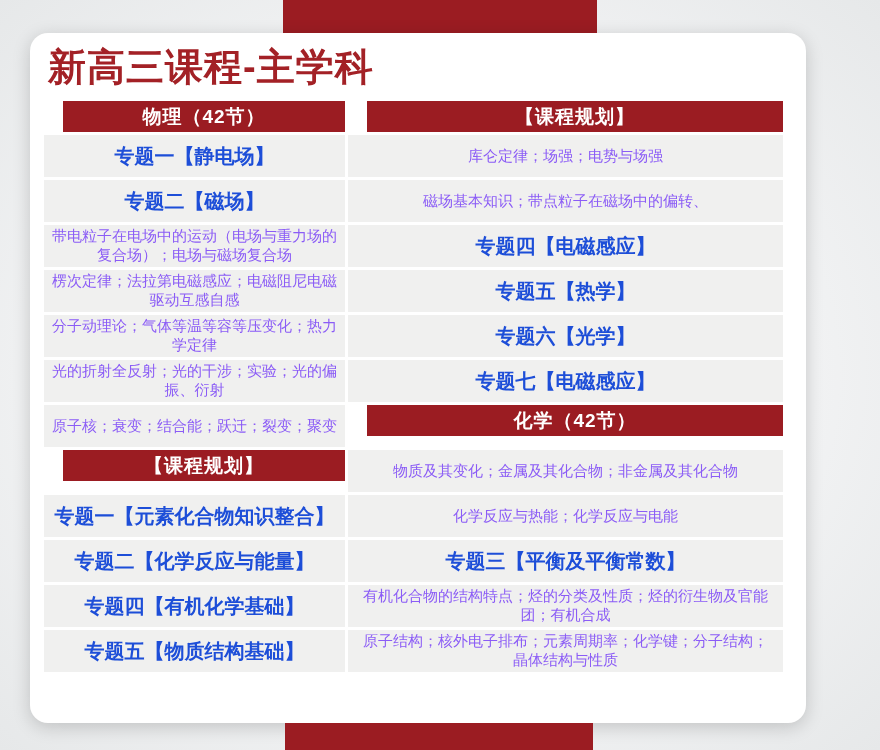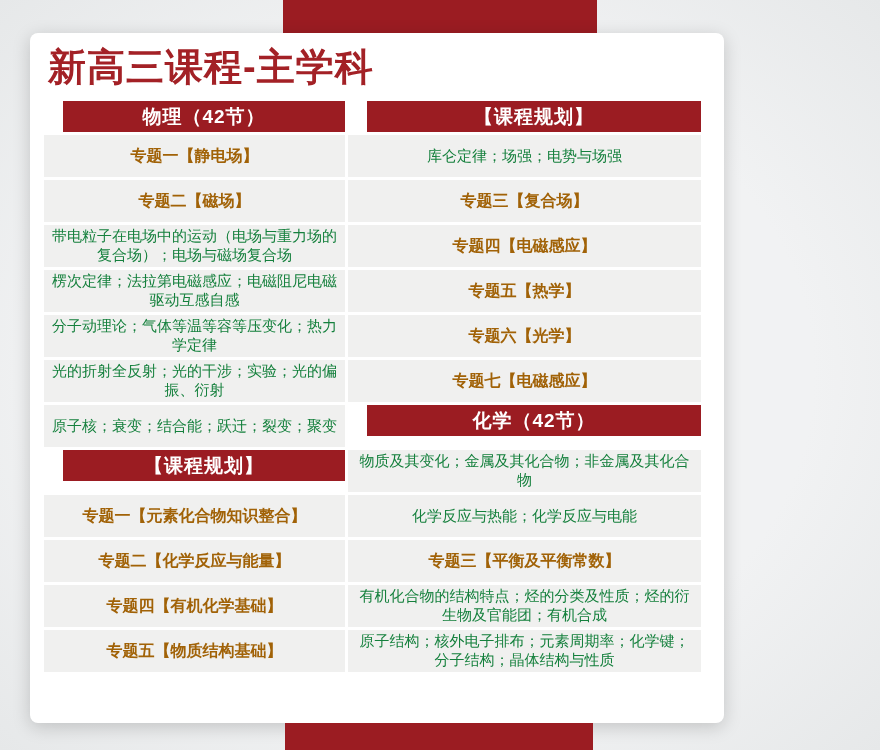--- a/index.html
+++ b/index.html
@@ -20,24 +20,24 @@
   .accent-bar {
     position: absolute;
     background: #9b1c22;
   }
   .accent-bar.top    { left: 283px; top: 0;     width: 314px; height: 33px; }
   .accent-bar.bottom { left: 285px; top: 723px; width: 308px; height: 27px; }
   .card {
     position: absolute;
     left: 30px;
     top: 33px;
-    width: 694px;
+    width: 776px;
     height: 690px;
     background: #ffffff;
-    border-radius: 8px;
+    border-radius: 18px;
     box-shadow: 0 4px 18px rgba(0,0,0,0.18);
     box-sizing: border-box;
     padding: 6px 23px 0 14px;
   }
   .page-title {
     margin: 4px 0 10px 4px;
     font-size: 38px;
     line-height: 48px;
     font-weight: 900;
     letter-spacing: 1px;
@@ -65,26 +65,26 @@
     font-size: 19px;
     letter-spacing: 1px;
     margin-left: 19px;
   }
   .cell.body {
     height: 42px;
     background: #f0f0ef;
   }
   .cell.topic {
     font-weight: bold;
-    font-size: 16px;
-    color: #a16207;
+    font-size: 20px;
+    color: #1d4ed8;
   }
   .cell.plan {
     font-size: 15px;
-    color: #15803d;
+    color: #8b5cf6;
   }
 </style>
 </head>
 <body>
 
 <div class="stage">
 
   <div class="accent-bar top"></div>
 
   <div class="card">
@@ -93,22 +93,22 @@
 
     <div class="course-table">
 
       <div class="cell hdr">物理（42节）</div>
       <div class="cell hdr">【课程规划】</div>
 
       <div class="cell body topic">专题一【静电场】</div>
       <div class="cell body plan">库仑定律；场强；电势与场强</div>
 
       <div class="cell body topic">专题二【磁场】</div>
+      <div class="cell body plan">磁场基本知识；带点粒子在磁场中的偏转、</div>
 
-      <div class="cell body topic">专题三【复合场】</div>
       <div class="cell body plan">带电粒子在电场中的运动（电场与重力场的复合场）；电场与磁场复合场</div>
 
       <div class="cell body topic">专题四【电磁感应】</div>
       <div class="cell body plan">楞次定律；法拉第电磁感应；电磁阻尼电磁驱动互感自感</div>
 
       <div class="cell body topic">专题五【热学】</div>
       <div class="cell body plan">分子动理论；气体等温等容等压变化；热力学定律</div>
 
       <div class="cell body topic">专题六【光学】</div>
       <div class="cell body plan">光的折射全反射；光的干涉；实验；光的偏振、衍射</div>

